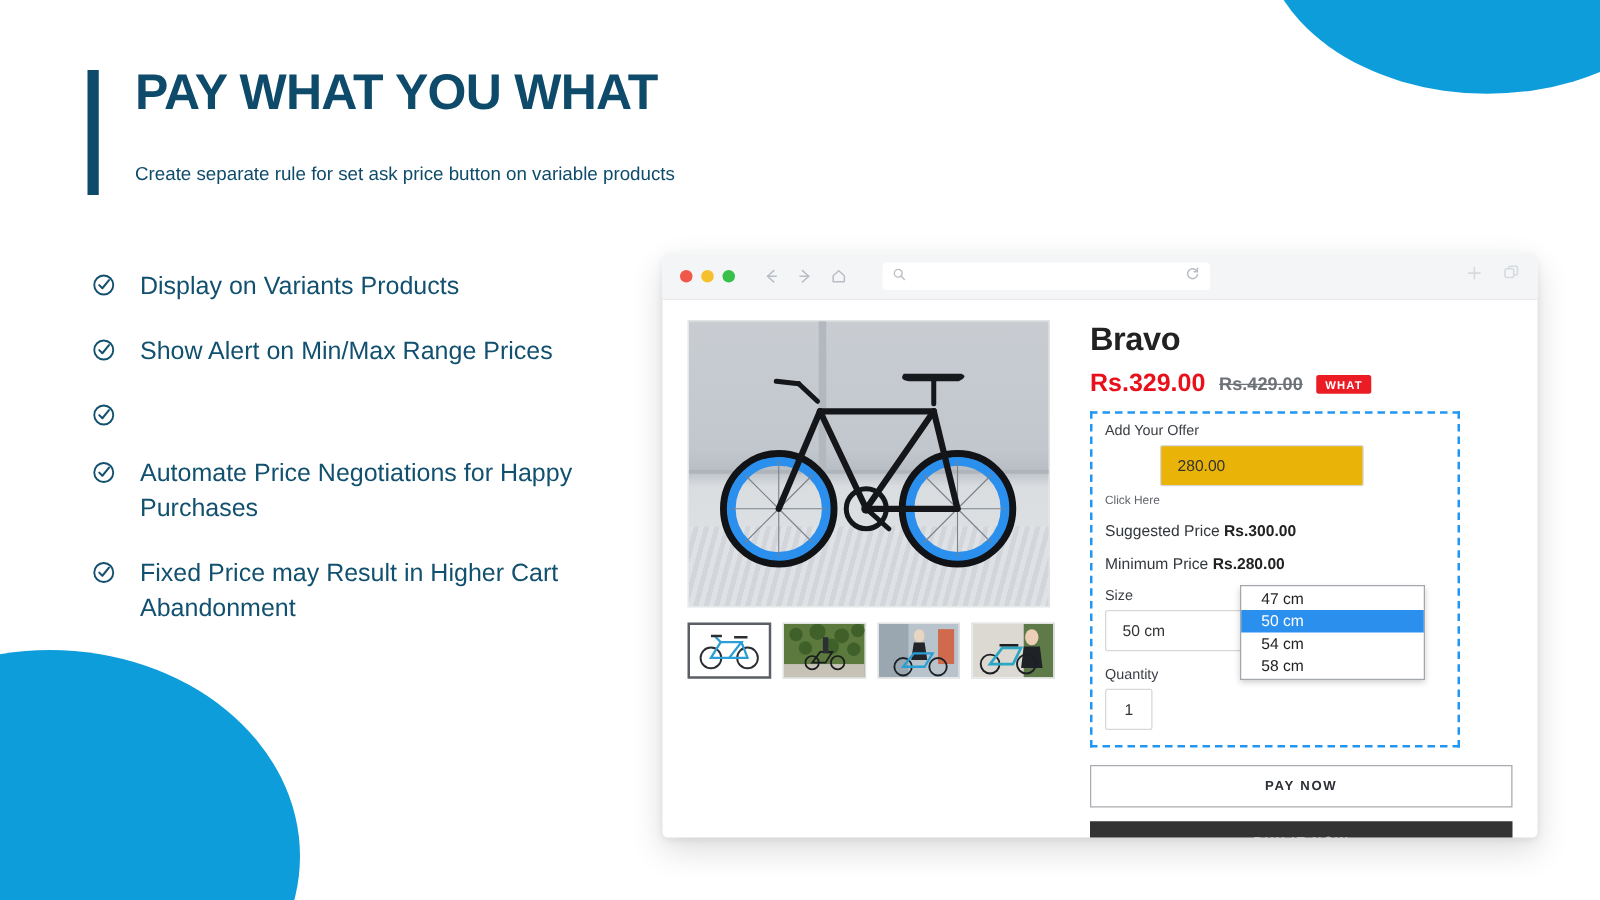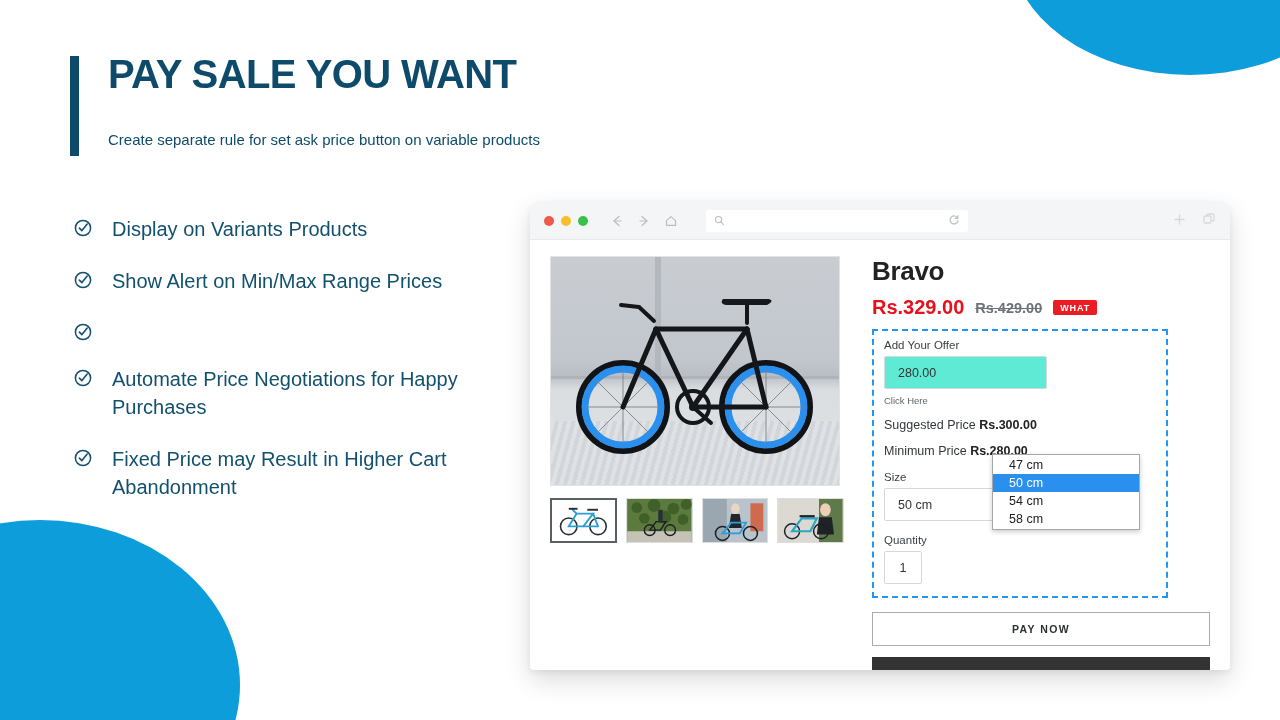--- a/index.html
+++ b/index.html
@@ -200,26 +200,27 @@
   }
   .field-label {
     font-size: 11.5px;
     color: #3a3f45;
     margin-bottom: 5px;
   }
   .text-input {
     width: 163px; height: 33px;
     border: 1px solid #d6d8db;
     border-radius: 2px;
-    background: #5eead4;
+    background: #eab308;
     display: flex;
     align-items: center;
     padding-left: 13px;
     font-size: 12.5px;
     color: #333333;
+    margin-left: 44px;
   }
   #click-here {
     font-size: 9.5px;
     color: #60656b;
     margin-top: 6px;
   }
   .price-line {
     font-size: 12.5px;
     color: #33383d;
     margin-top: 12px;
@@ -250,21 +251,21 @@
     display: flex;
     align-items: center;
     justify-content: center;
     font-size: 12.5px;
     color: #333333;
   }
 
   #dropdown {
     position: absolute;
     left: 148px;
-    top: 198px;
+    top: 212px;
     width: 148px;
     background: #ffffff;
     border: 1px solid #a4a8ad;
     box-shadow: 0 2px 5px rgba(0,0,0,0.2);
     z-index: 20;
     padding: 1px 0;
   }
   .dd-option {
     font-size: 12.5px;
     color: #222222;
@@ -300,21 +301,21 @@
 
 <div id="stage">
 
   <div class="blob" id="blob-tr"></div>
   <div class="blob" id="blob-bl"></div>
 
   <div id="left-col">
 
     <div id="title-block">
       <div id="title-bar"></div>
-      <div id="page-title">PAY SALE YOU WANT</div>
+      <div id="page-title">PAY WHAT YOU WHAT</div>
       <div id="page-subtitle">Create separate rule for set ask price button on variable products</div>
     </div>
 
     <div id="feature-list">
 
       <div class="feature-item">
         <span class="check-icon">
           <svg width="18" height="18" viewBox="0 0 18 18">
             <circle cx="9" cy="9" r="7.6" fill="none" stroke="#12506f" stroke-width="1.5"></circle>
             <path d="M5.4 9.1 L7.9 11.6 L13.2 5.1" fill="none" stroke="#12506f" stroke-width="1.6" stroke-linecap="round" stroke-linejoin="round"></path>

